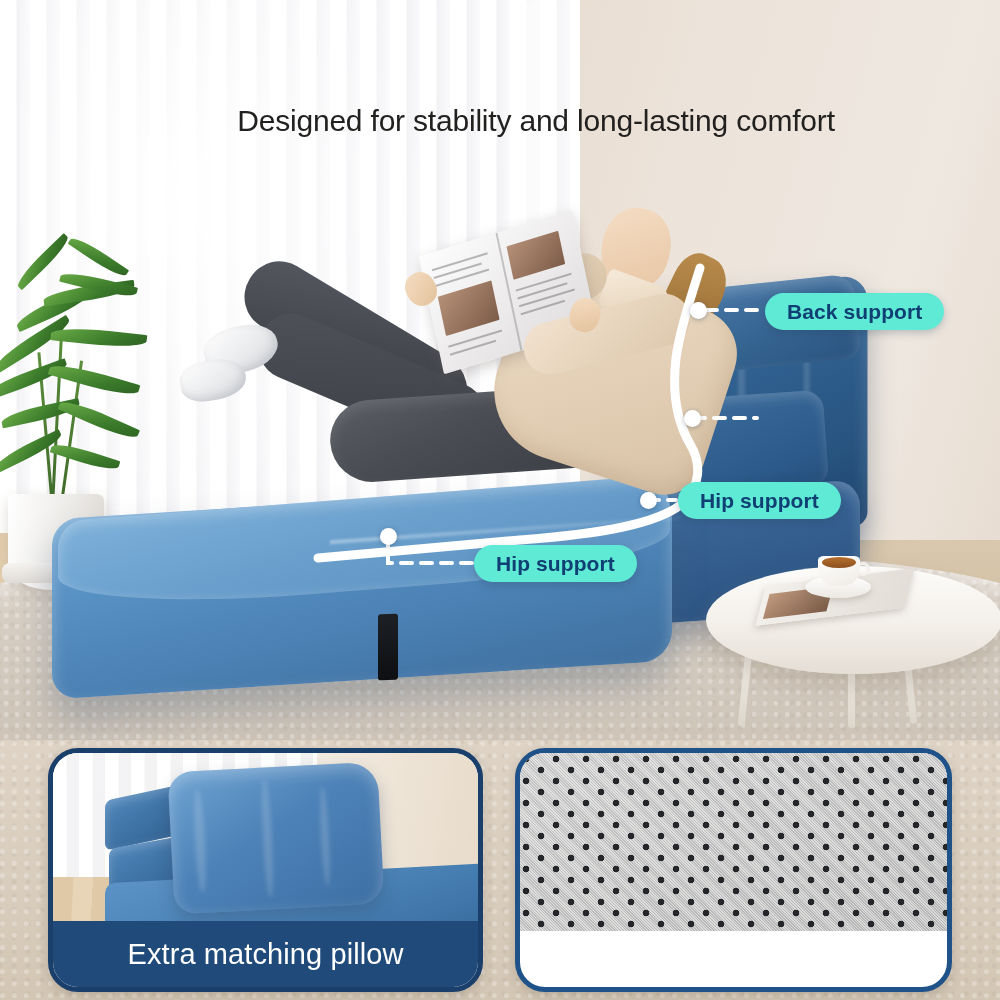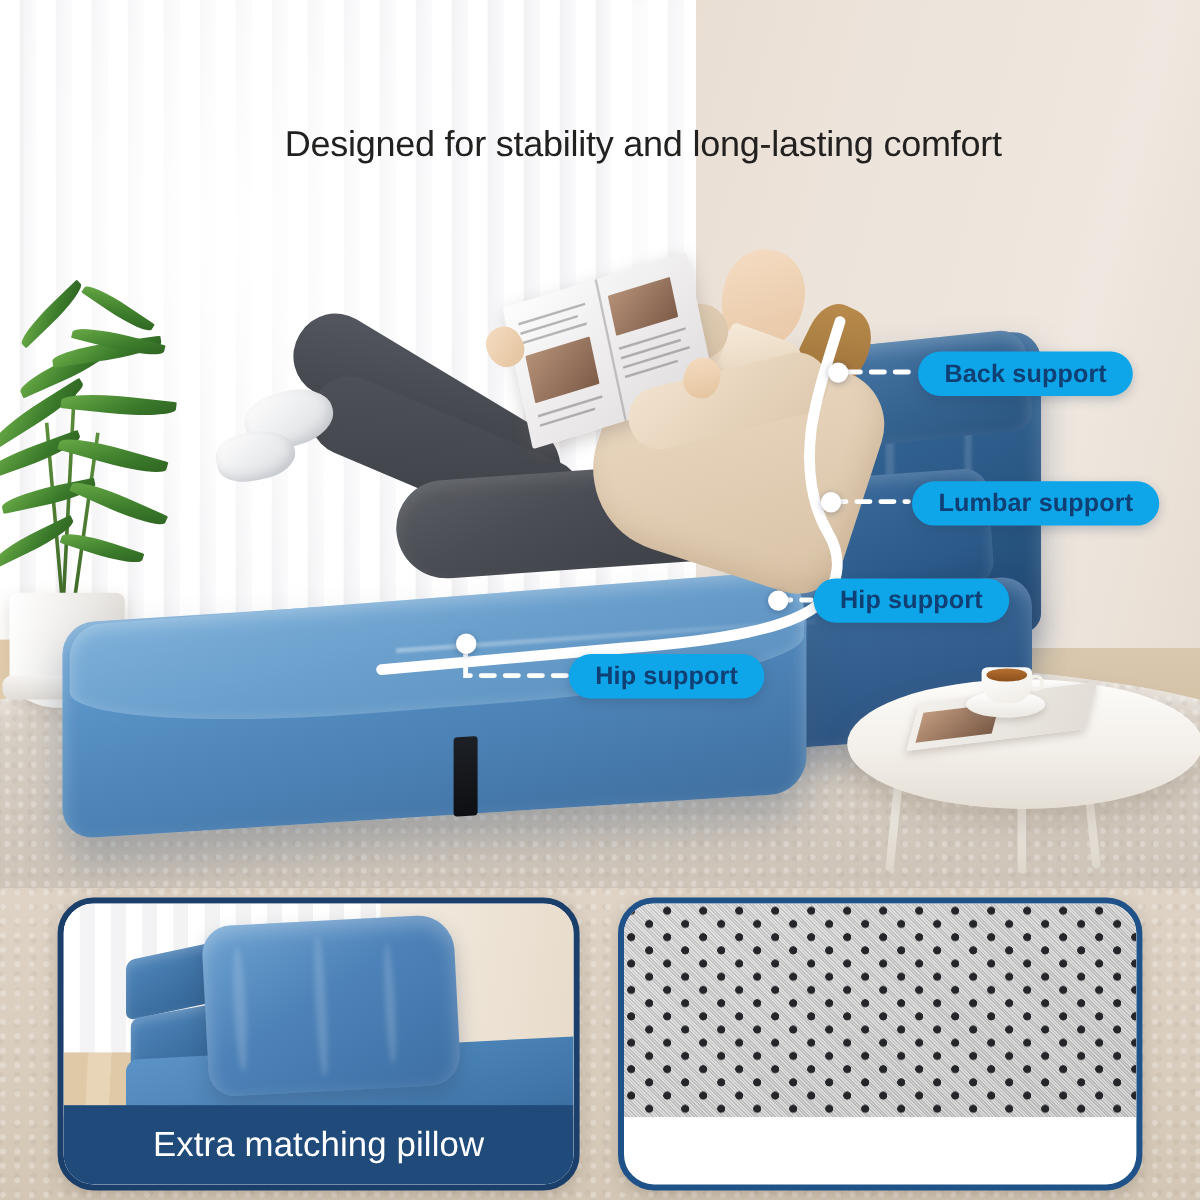--- a/index.html
+++ b/index.html
@@ -124,21 +124,21 @@
     background:linear-gradient(160deg,#555860 0%,#45484f 50%,#383b41 100%);
     border-radius:34px 40px 30px 34px; transform:rotate(31deg); }
   .shin2 { position:absolute; left:82px; top:168px; width:240px; height:66px;
     background:linear-gradient(160deg,#4e5158,#3c3f45); border-radius:32px; transform:rotate(23deg); }
   .sock { position:absolute; background:linear-gradient(150deg,#ffffff,#e9eaec 60%,#d6d8db);
     border-radius:40% 50% 46% 40%; box-shadow:inset -3px -4px 8px rgba(175,180,188,.5); }
 
   
   .overlay { position:absolute; inset:0; width:1000px; height:1000px; pointer-events:none; }
   .pill { position:absolute; display:flex; align-items:center; justify-content:center;
-    background:#0ea5e9; color:#103f73; border-radius:999px;
+    background:#5eead4; color:#103f73; border-radius:999px;
     font-size:21px; font-weight:700; letter-spacing:.1px; white-space:nowrap;
     box-shadow:0 3px 9px rgba(40,60,90,.26); padding:6px 22px; height:37px; }
   .node { position:absolute; width:17px; height:17px; border-radius:50%;
     background:#fff; box-shadow:0 1px 5px rgba(30,50,80,.35); }
 
   
   .table-top { position:absolute; left:706px; top:566px; width:296px; height:108px;
     background:linear-gradient(180deg,#fdfcfa 0%,#f3efe9 55%,#e4ded5 100%);
     border-radius:50%; box-shadow:0 12px 22px rgba(140,125,110,.3); }
   .table-leg { position:absolute; width:7px; background:linear-gradient(180deg,#f5f2ed,#ddd6cb); border-radius:4px; }
@@ -319,21 +319,20 @@
     <path d="M 388 536 L 388 563 L 472 563" fill="none" stroke="#ffffff" stroke-width="4" stroke-dasharray="11 9" stroke-linecap="round"></path>
   </svg>
 
   <div class="overlay">
     <div class="node" style="left:690px; top:302px;"></div>
     <div class="node" style="left:684px; top:410px;"></div>
     <div class="node" style="left:640px; top:492px;"></div>
     <div class="node" style="left:380px; top:528px;"></div>
 
     <div class="pill" style="left:765px; top:293px;">Back support</div>
-    <div class="pill" style="left:760px; top:401px;">Lumbar support</div>
     <div class="pill" style="left:678px; top:482px;">Hip support</div>
     <div class="pill" style="left:474px; top:545px;">Hip support</div>
   </div>
 
   <div class="subtitle">Designed for stability and long-lasting comfort</div>
 
   <div class="panels">
     <div class="panels-tex"></div>
 
     <div class="panel left">

